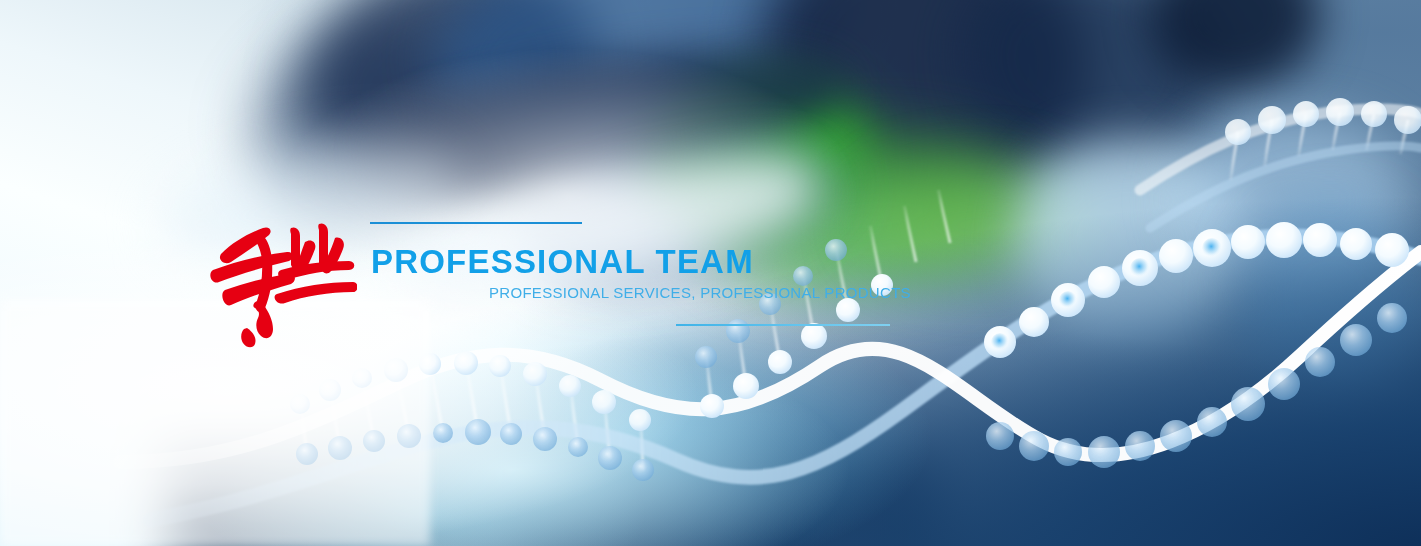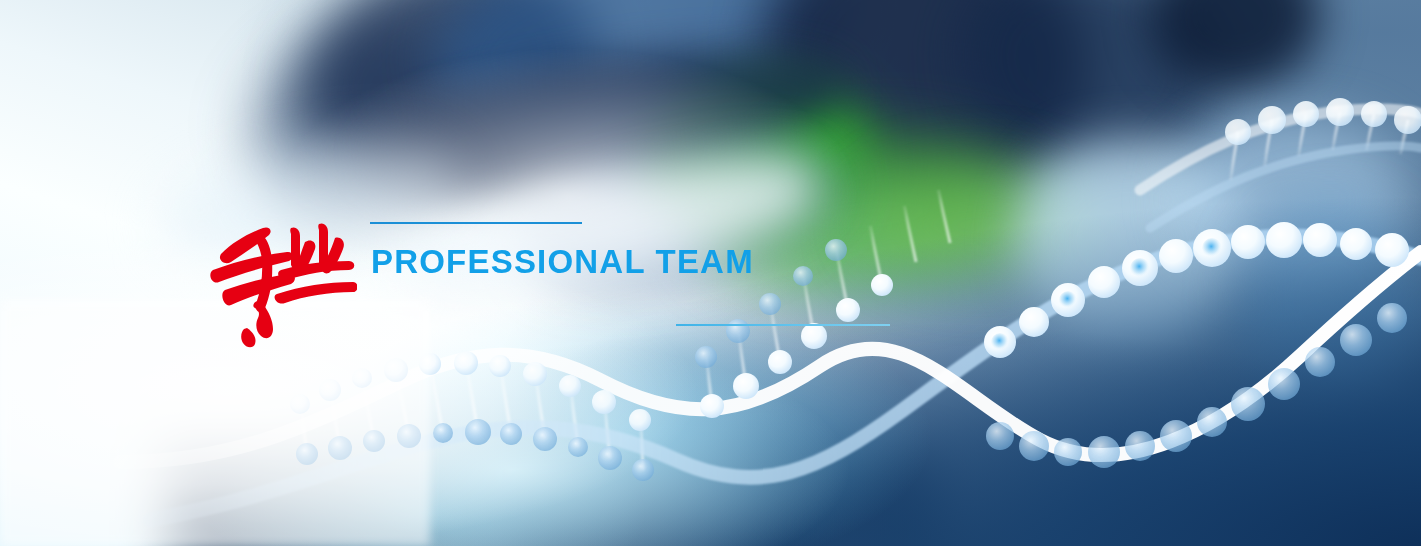--- a/index.html
+++ b/index.html
@@ -372,16 +372,17 @@
         <path d="M74,62 C94,56 118,53 142,53 C149,53 149,62 142,62 C120,62 98,66 80,72 C72,74 68,64 74,62 Z"></path>
         <path d="M70,86 C94,78 120,74 146,74 C152,74 152,84 146,84 C122,84 98,88 78,95 C70,98 64,88 70,86 Z"></path>
       </svg>
     </div>
 
     <div class="rule rule-top"></div>
     <div class="rule rule-bottom"></div>
 
     <div class="headline">PROFESSIONAL TEAM</div>
 
+    <div class="subline">PROFESSIONAL SERVICES, PROFESSIONAL PRODUCTS</div>
 
 
   </div>
 </div>
 
 </body></html>

